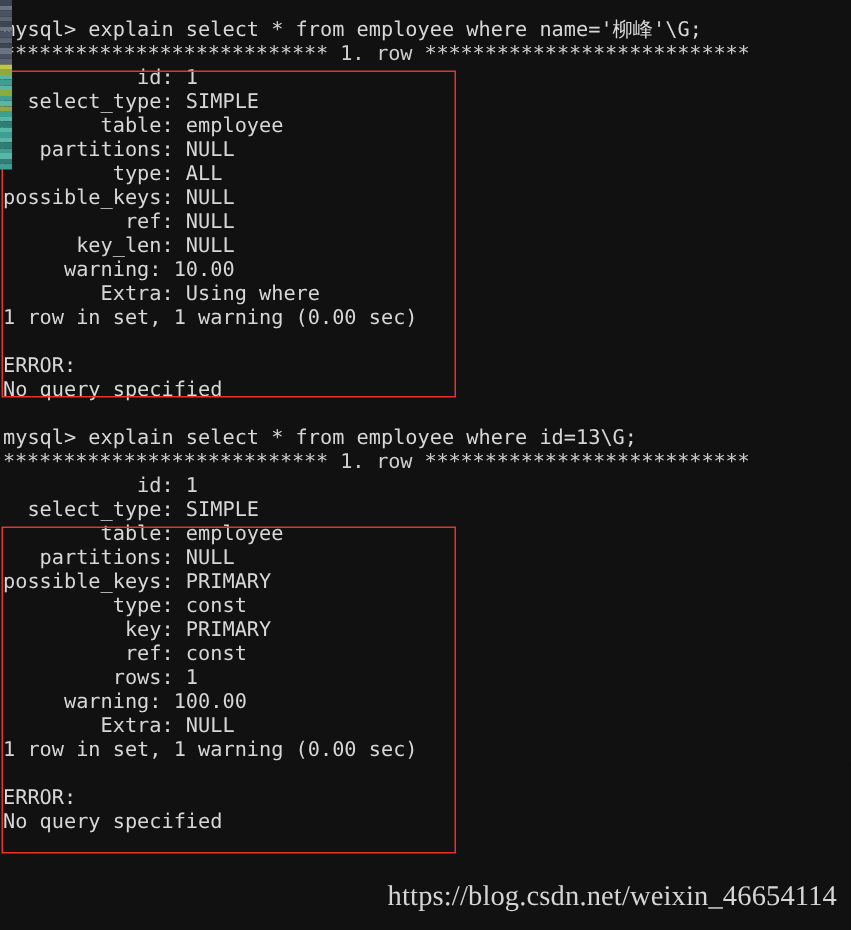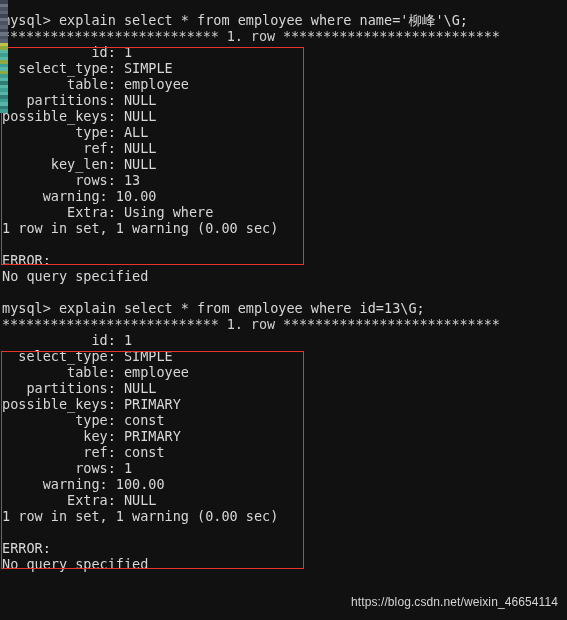--- a/index.html
+++ b/index.html
@@ -63,22 +63,22 @@
     border: 1.5px solid #e8322c;
     z-index: 5;
     pointer-events: none;
     background: transparent;
   }
 
   .watermark {
     position: absolute;
     right: 9px;
     bottom: 11px;
-    font-family: Liberation Sans, sans-serif;
-    font-size: 12px;
+    font-family: Liberation Serif, serif;
+    font-size: 19px;
     color: #d5d5d5;
     letter-spacing: 0.1px;
     z-index: 7;
     white-space: pre;
   }
 </style>
 </head>
 <body>
 
 <div id="terminal">
@@ -118,25 +118,24 @@
       <span class="edge-seg" style="background: rgb(63, 158, 146); height: 4px;"></span>
     </div>
 
   <div class="term-lines">
       <div class="line">mysql&gt; explain select * from employee where name='柳峰'\G;</div>
       <div class="line sep">*************************** 1. row ***************************</div>
       <div class="line">           id: 1</div>
       <div class="line">  select_type: SIMPLE</div>
       <div class="line">        table: employee</div>
       <div class="line">   partitions: NULL</div>
+      <div class="line">         type: ALL</div>
       <div class="line">possible_keys: NULL</div>
-      <div class="line">         type: ALL</div>
       <div class="line">          ref: NULL</div>
       <div class="line">      key_len: NULL</div>
-      <div class="line">         rows: 13</div>
       <div class="line">     warning: 10.00</div>
       <div class="line">        Extra: Using where</div>
       <div class="line">1 row in set, 1 warning (0.00 sec)</div>
       <div class="line blank"> </div>
       <div class="line">ERROR:</div>
       <div class="line">No query specified</div>
       <div class="line blank"> </div>
       <div class="line">mysql&gt; explain select * from employee where id=13\G;</div>
       <div class="line sep">*************************** 1. row ***************************</div>
       <div class="line">           id: 1</div>

